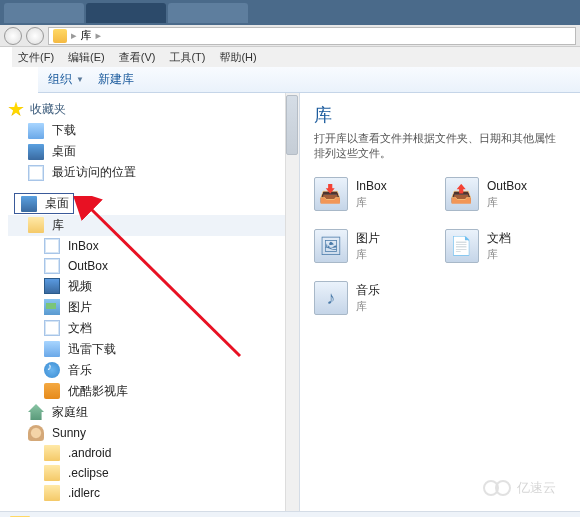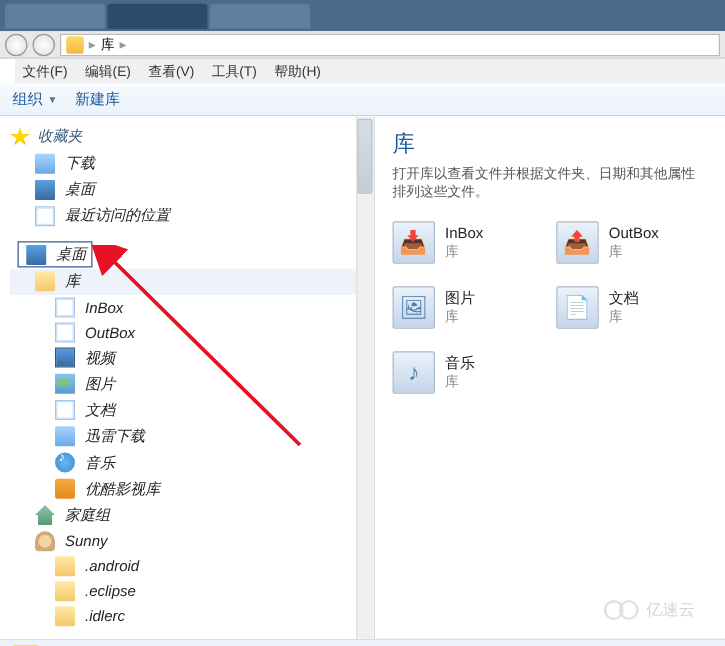--- a/index.html
+++ b/index.html
@@ -15,29 +15,29 @@
     .nav-btn { width: 18px; height: 18px; border: 1px solid #999; border-radius: 50%; background: radial-gradient(#fff,#ddd); }
     .addr-box { flex: 1; height: 18px; background: #fff; border: 1px solid #bbb; display: flex; align-items: center; padding: 0 4px; gap: 4px; font-size: 11px; }
     .addr-icon { width: 14px; height: 14px; background: linear-gradient(#ffd966,#f4b942); border-radius: 2px; }
     .addr-sep { color: #999; }
     
     
     .menu-bar { height: 20px; background: #f0f0f0; display: flex; align-items: center; padding: 0 6px; gap: 14px; font-size: 11px; color: #333; margin-left: 12px; }
     .menu-item { cursor: default; }
     
     
-    .tool-bar { height: 26px; background: linear-gradient(#f8fbff,#eaf2fb); display: flex; align-items: center; padding: 0 10px; gap: 14px; font-size: 12px; color: #1a5a9c; border-bottom: 1px solid #c5d5e8; }
+    .tool-bar { height: 26px; background: linear-gradient(#f8fbff,#eaf2fb); display: flex; align-items: center; padding: 0 10px; gap: 14px; font-size: 12px; color: #1a5a9c; border-bottom: 1px solid #c5d5e8; margin-left: 38px; }
     .tool-item { display: flex; align-items: center; gap: 4px; }
     .drop-arrow { font-size: 8px; color: #5a7a9a; }
     
     
     .main { display: flex; height: 418px; background: #fff; }
     
     
-    .tree-panel { width: 300px; border-right: 1px solid #d4dce6; background: #fff; overflow-y: auto; position: relative; font-style: italic; }
+    .tree-panel { width: 300px; border-right: 1px solid #d4dce6; background: #fff; overflow-y: auto; position: relative; }
     .tree-scroll { position: absolute; right: 0; top: 0; width: 14px; height: 100%; background: #f0f0f0; border-left: 1px solid #ddd; }
     .tree-thumb { position: absolute; right: 1px; top: 2px; width: 12px; height: 60px; background: linear-gradient(#d5dde6,#c5cdd6); border: 1px solid #b5bdc6; border-radius: 2px; }
     .tree { padding: 6px 0 6px 8px; }
     .tree-group { margin-bottom: 10px; }
     .tree-head { display: flex; align-items: center; gap: 6px; padding: 2px 0; color: #3a5a7a; font-size: 12px; }
     .tree-node { display: flex; align-items: center; gap: 8px; padding: 2px 0 2px 20px; color: #222; font-size: 12px; }
     .tree-node.l2 { padding-left: 36px; }
     .tree-node.highlighted { background: #eef3f9; }
     .tree-node.boxed { border: 1px solid #3a5a9a; padding: 1px 4px 1px 6px; margin-left: 6px; display: inline-flex; background: #fff; }
     

